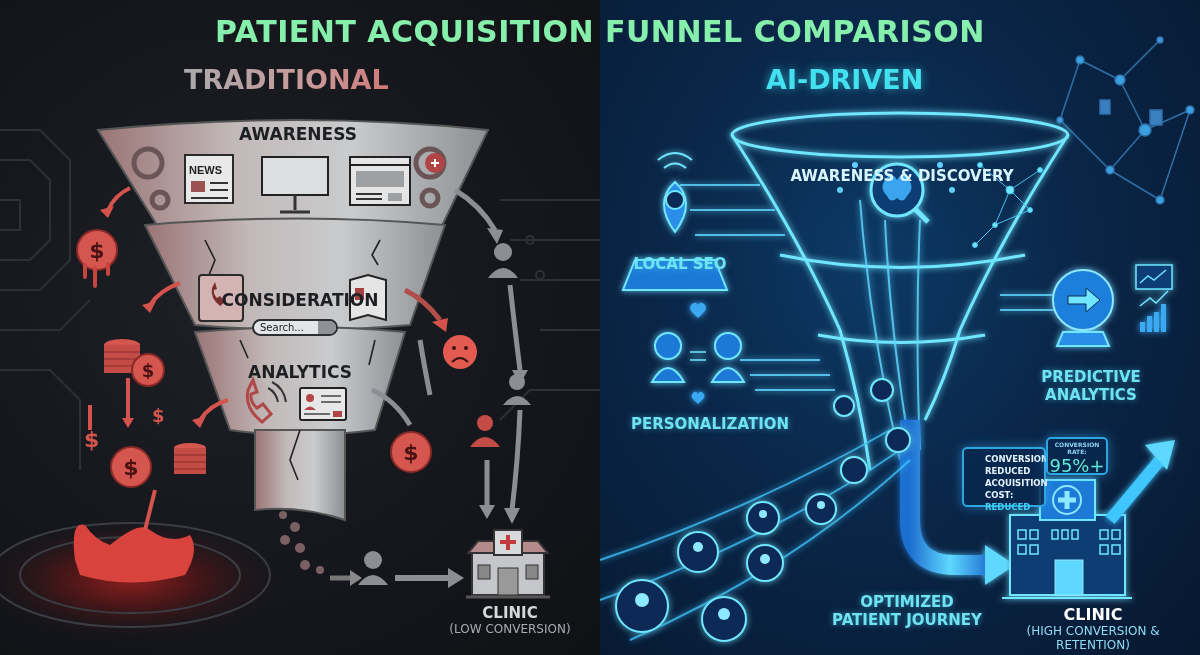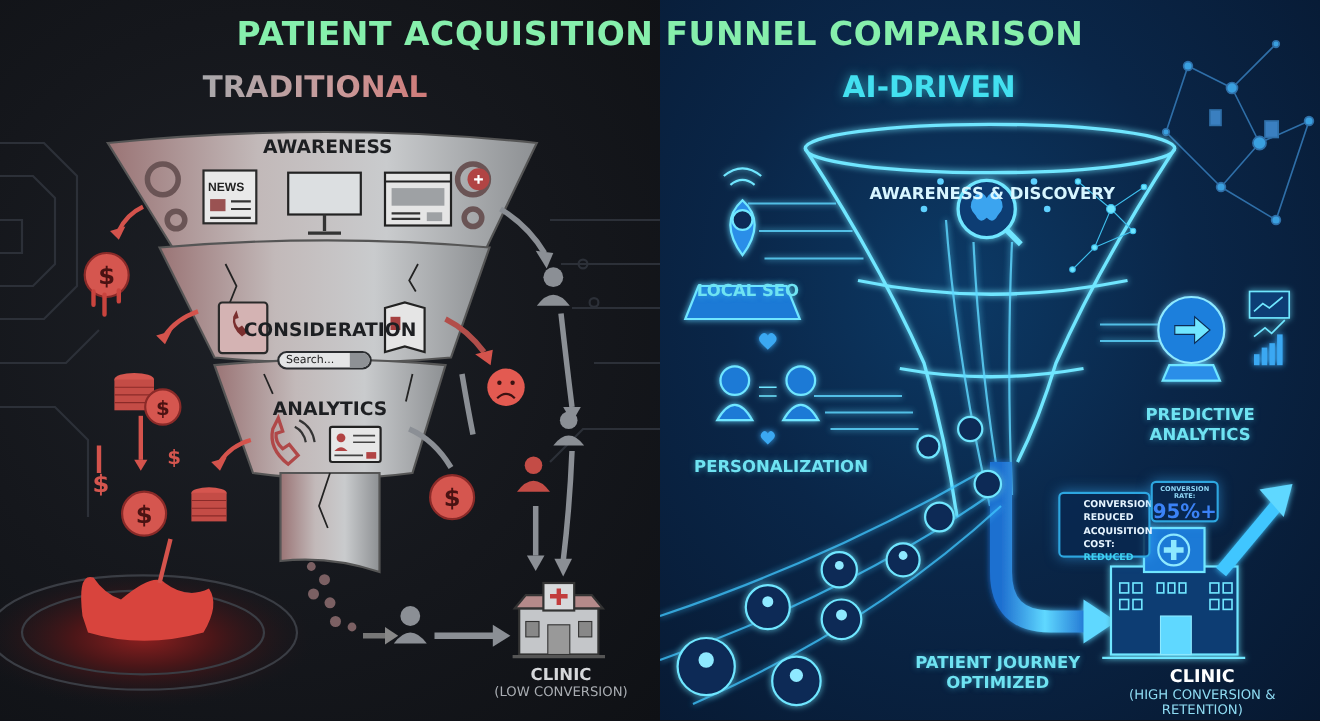--- a/index.html
+++ b/index.html
@@ -34,21 +34,21 @@
     border-radius: 9px; background: #e4e5e6; font-size: 10px; color: #222; padding-left: 6px; line-height: 13px; z-index: 6; margin-top: 32px; }
   .search-box .mag { position: absolute; right: 0; top: 0; width: 18px; height: 13px; background: #8e9195; border-radius: 0 8px 8px 0; }
 
   .stat-box { position: absolute; border: 2px solid #2da6e0; border-radius: 5px; background: rgba(8,40,80,0.85);
     box-shadow: 0 0 12px rgba(60,180,255,0.5); z-index: 6; }
   .stat-left { left: 962px; top: 447px; width: 84px; height: 60px; padding: 4px 21px; }
   .stat-left div { color: #e6f4ff; font-size: 8.5px; font-weight: 700; line-height: 12px; }
   .stat-left .acc { color: #3fd0f0; }
   .stat-right { left: 1046px; top: 437px; width: 62px; height: 38px; text-align: center; padding-top: 2px; }
   .stat-right .cap { color: #8fd6f5; font-size: 6px; font-weight: 700; }
-  .stat-right .val { color: #3b82f6; font-size: 18px; font-weight: 700; line-height: 22px; }
+  .stat-right .val { color: #5eead4; font-size: 18px; font-weight: 400; line-height: 22px; }
 </style>
 </head>
 <body>
 
 <div class="panel panel-left">
   <svg class="layer" width="600" height="655">
     <defs>
       <linearGradient id="metal" x1="0" x2="1" y1="0" y2="0">
         <stop offset="0" stop-color="#9a7475"></stop>
         <stop offset="0.35" stop-color="#c2b9b9"></stop>
@@ -436,22 +436,22 @@
 
   <div class="label ai-stage" style="left:172px; top:127px; width:260px;">AWARENESS &amp; DISCOVERY</div>
   <div class="label ai-label" style="left:20px; top:255px; width:120px;">LOCAL SEO</div>
   <div class="label ai-label" style="left:20px; top:415px; width:180px;">PERSONALIZATION</div>
   <div class="label ai-label" style="left:426px; top:368px; width:130px; line-height:18px;">
     <div>PREDICTIVE</div>
     <div>ANALYTICS</div>
   </div>
 
   <div class="label ai-label" style="left:217px; top:593px; width:180px; line-height:18px;">
+    <div>OPTIMIZED</div>
     <div>PATIENT JOURNEY</div>
-    <div>OPTIMIZED</div>
   </div>
   <div class="label" style="left:393px; top:605px; width:200px;">
     <div class="white-label">CLINIC</div>
     <div class="cyan-sub">(HIGH CONVERSION &amp; RETENTION)</div>
   </div>
 </div>
 
 <div class="stat-box stat-left">
   <div>CONVERSION</div>
   <div>REDUCED</div>

